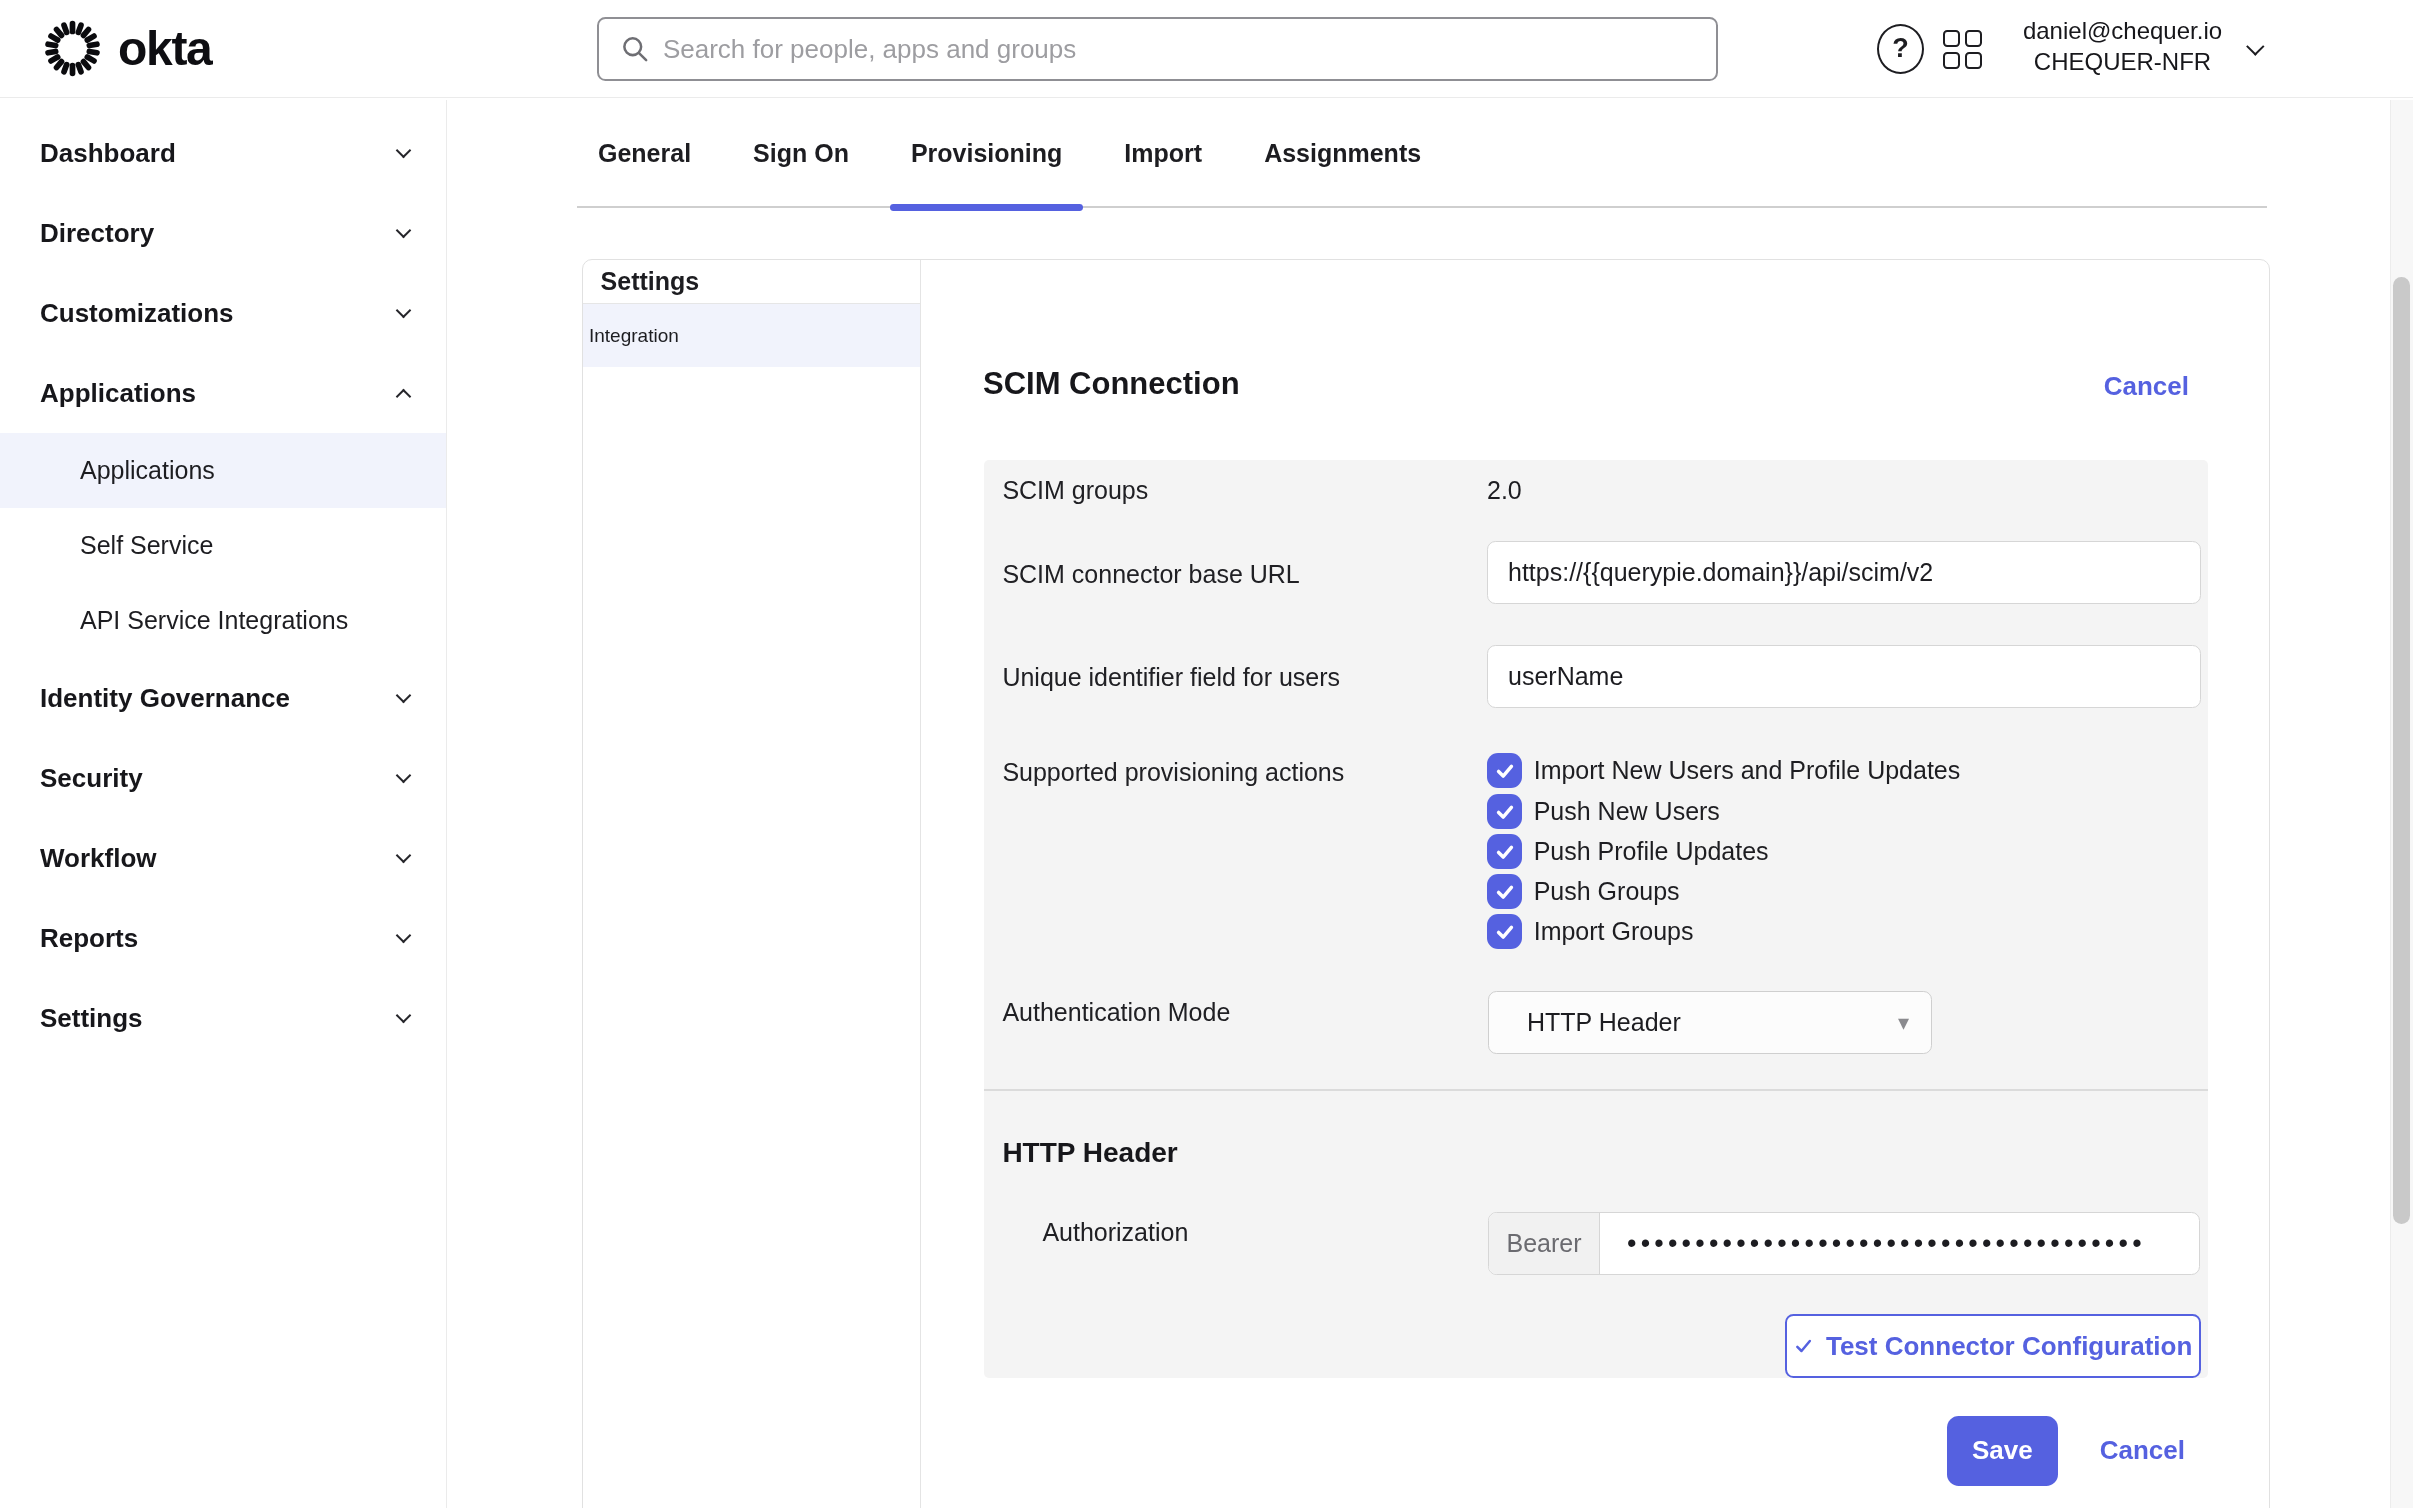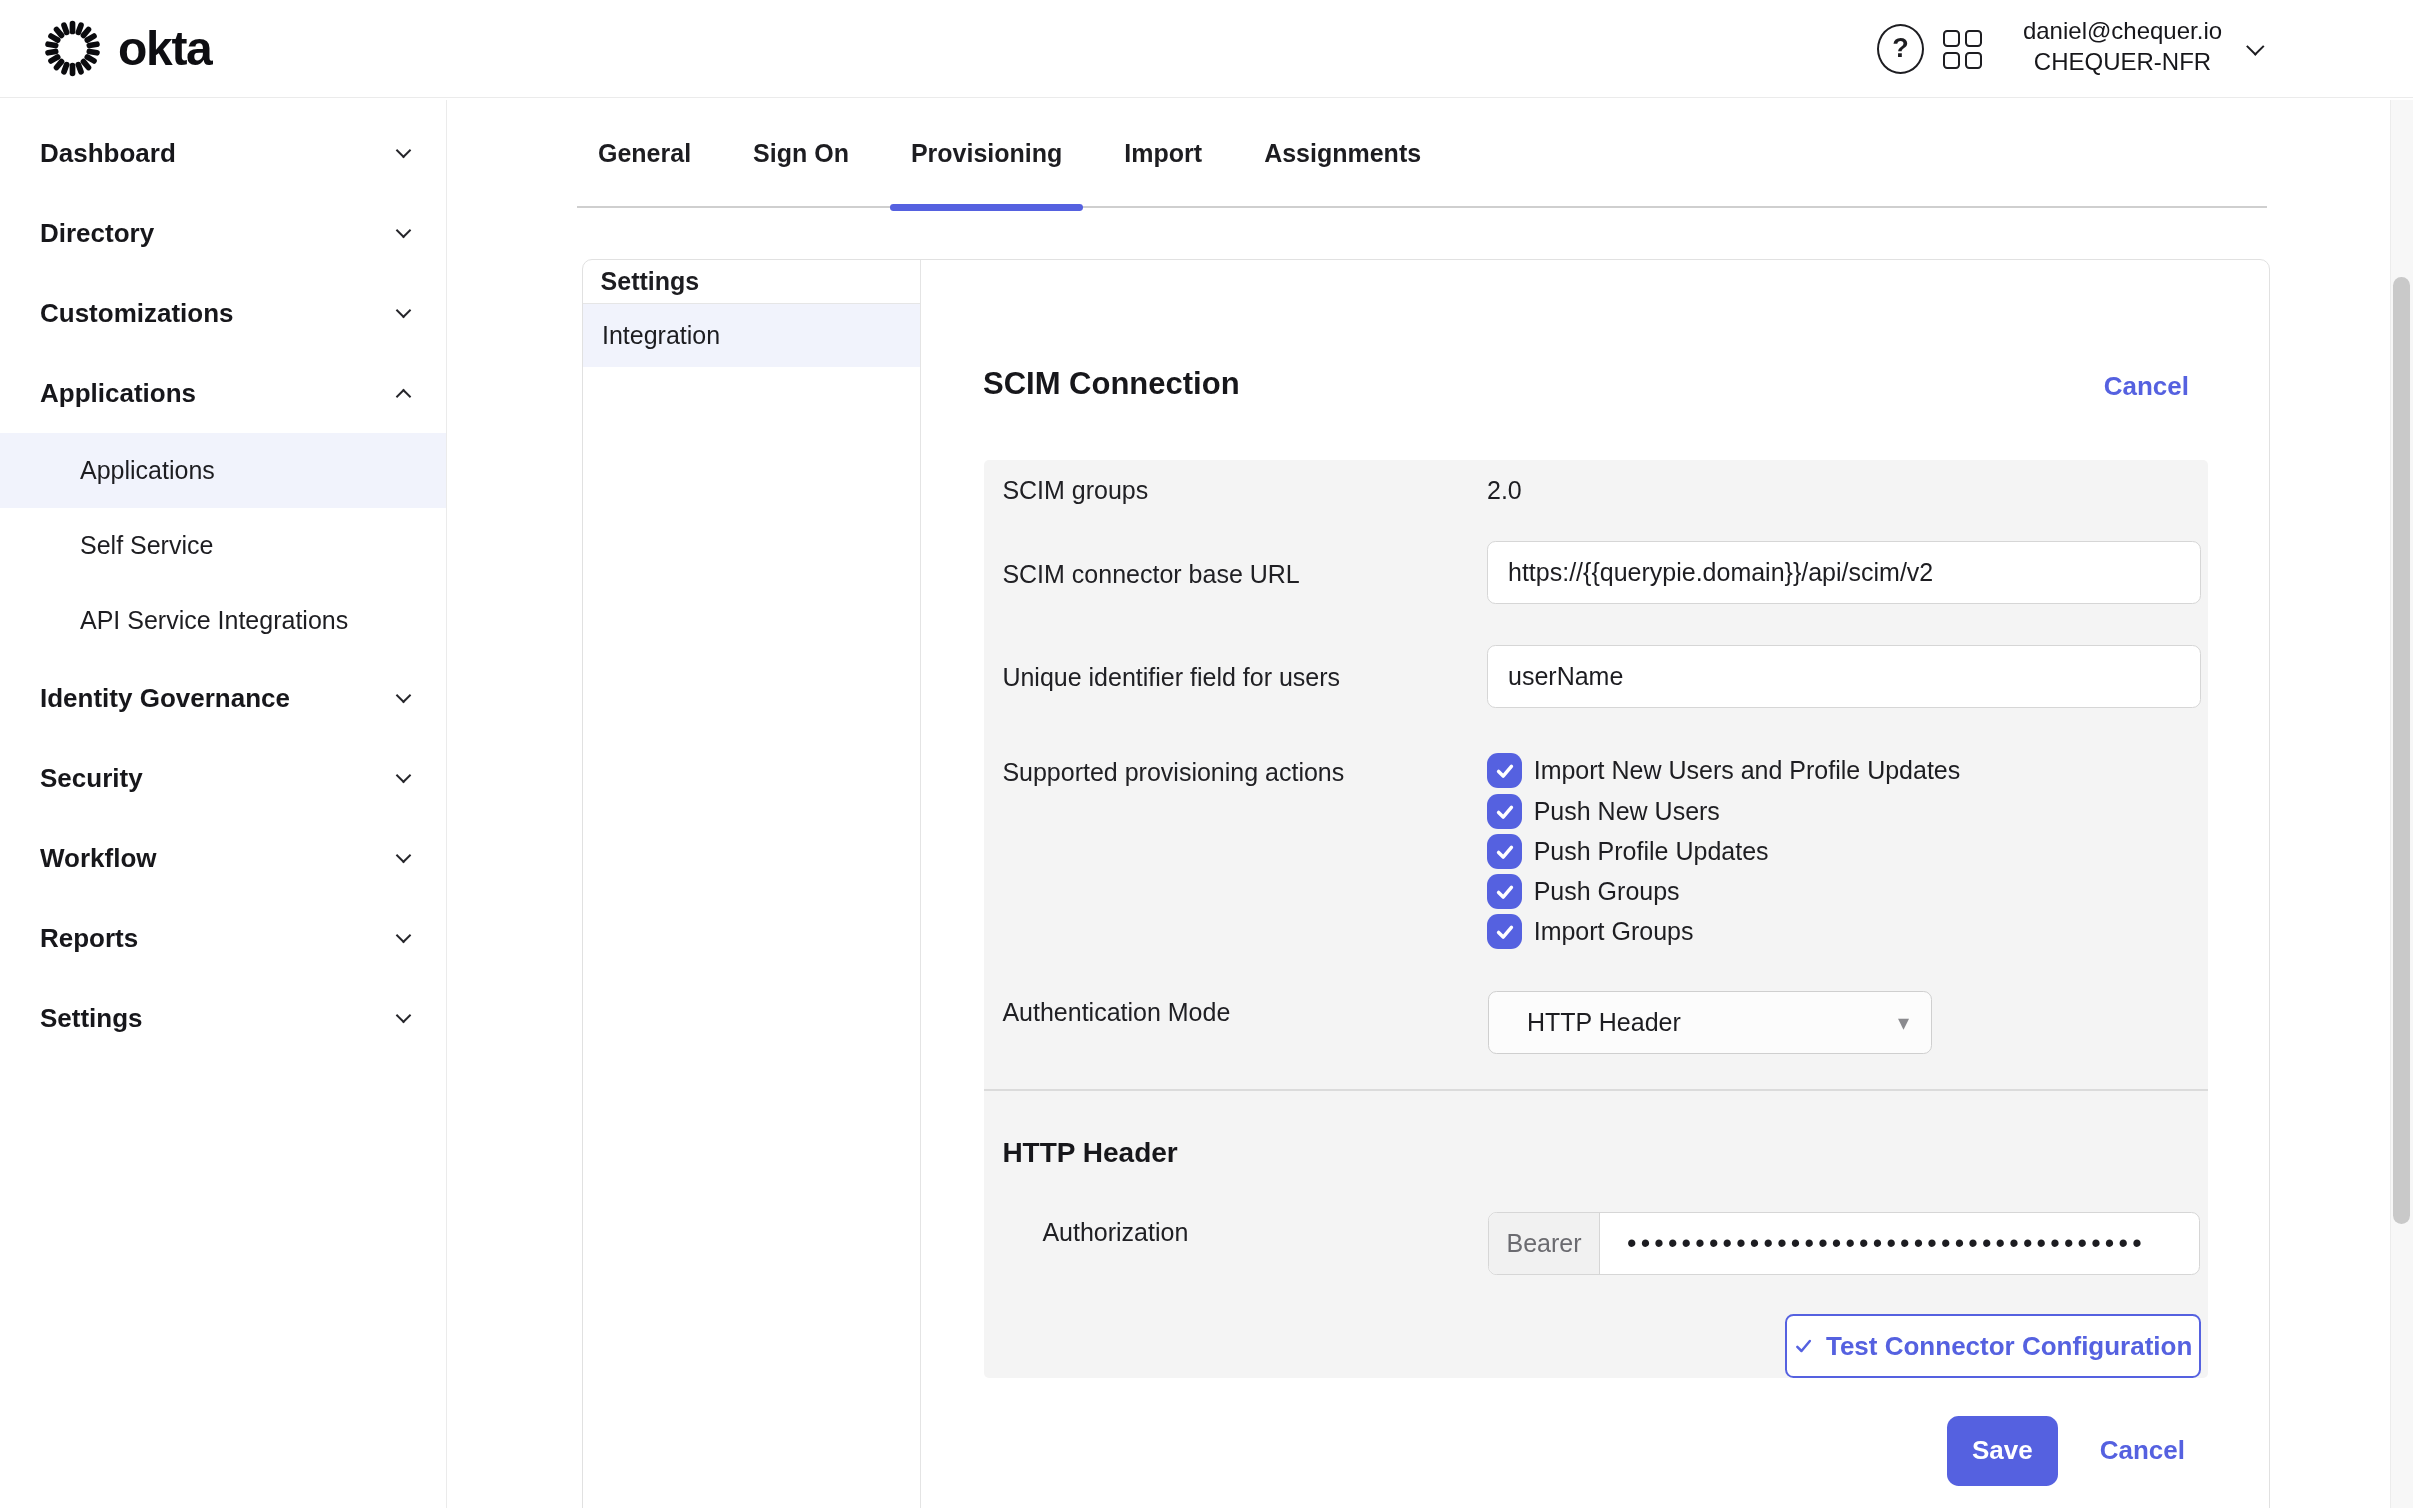--- a/index.html
+++ b/index.html
@@ -49,21 +49,21 @@
     height:7.5px; border-radius:3.4px; background:var(--accent); }
 
   :root { --accent:#5561e0; }
 
   
   .card { position:absolute; left:582px; top:259px; width:1688px; height:1250px;
     border:1.7px solid #e1e1e1; border-radius:10px 10px 0 0; background:#fff; }
   .side-panel { position:absolute; left:0; top:0; bottom:0; width:338px; border-right:1.7px solid #e4e4e4; }
   .side-header { height:44px; display:flex; align-items:center; padding-left:17.6px;
     font-size:25px; font-weight:600; border-bottom:1.7px solid #e6e6e6; }
-  .side-row { height:63px; display:flex; align-items:center; padding-left:19px; font-size:25px; cursor:pointer; }
+  .side-row { height:63px; display:flex; align-items:center; padding-left:6px; font-size:19px; cursor:pointer; }
   .side-row.selected { background:#f1f3fc; }
 
   .form-panel { position:absolute; left:339px; top:0; right:0; bottom:0; }
   .form-title { position:absolute; left:61px; top:106px; font-size:31px; font-weight:600; color:#17171b; }
   .cancel-top { position:absolute; right:80px; top:111px; font-size:26px; font-weight:700;
     color:var(--accent); cursor:pointer; }
 
   .gray { position:absolute; left:62px; top:200px; width:1224px; height:918px;
     background:#f4f4f4; border-radius:5px; }
   .g-label { position:absolute; left:18.4px; font-size:25px; color:#202024; }
@@ -163,20 +163,27 @@
             <rect x="-3.4" y="-33" width="6.8" height="16" rx="3.4"></rect>
           </g>
         <g transform="rotate(340)">
             <rect x="-3.4" y="-33" width="6.8" height="16" rx="3.4"></rect>
           </g>
       </g>
     </svg>
     <span class="logo-text">okta</span>
   </div>
 
+  <div class="search">
+    <svg width="28.5" height="28.5" viewBox="0 0 34 34">
+      <circle cx="14" cy="14" r="10" fill="none" stroke="#6e6e73" stroke-width="3"></circle>
+      <line x1="21.5" y1="21.5" x2="30" y2="30" stroke="#6e6e73" stroke-width="3" stroke-linecap="round"></line>
+    </svg>
+    <input type="text" placeholder="Search for people, apps and groups" style="">
+  </div>
 
   <div class="help">?</div>
 
   <div class="grid-icon">
     <span></span>
       <span></span>
     <span></span>
       <span></span>
   </div>
 

